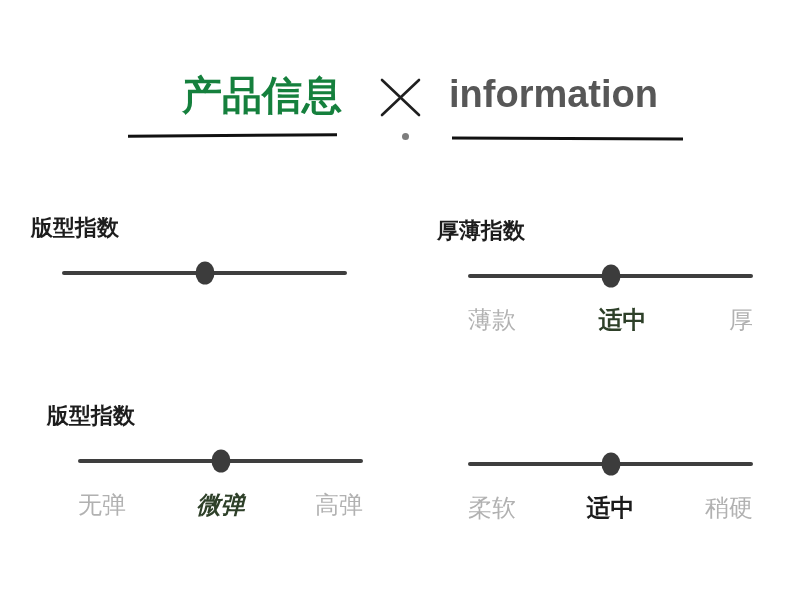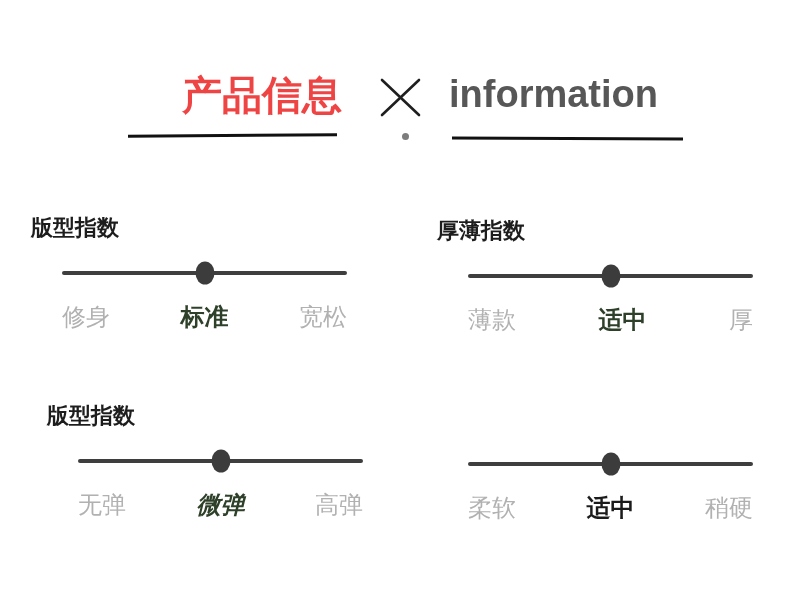--- a/index.html
+++ b/index.html
@@ -16,21 +16,21 @@
   }
   .stage { position: absolute; inset: 0; }
 
   
   .title-cn {
     position: absolute;
     left: 182px;
     top: 68px;
     font-size: 40px;
     font-weight: bold;
-    color: #ef4444;
+    color: #15803d;
     letter-spacing: 0px;
     white-space: nowrap;
   }
   .title-x {
     position: absolute;
     left: 379px;
     top: 77px;
     width: 43px;
     height: 41px;
   }
@@ -148,25 +148,20 @@
 
   <div class="underline-left"></div>
   <div class="x-dot"></div>
   <div class="underline-right"></div>
 
   <div class="slider-block block-tl">
     <div class="slider-title">版型指数</div>
     <div class="slider-track">
       <div class="slider-knob"></div>
     </div>
-    <div class="slider-labels">
-      <span class="lbl-side">修身</span>
-      <span class="lbl-mid" style="color: rgb(46, 64, 41);">标准</span>
-      <span class="lbl-side">宽松</span>
-    </div>
   </div>
 
   <div class="slider-block block-tr">
     <div class="slider-title">厚薄指数</div>
     <div class="slider-track">
       <div class="slider-knob"></div>
     </div>
     <div class="slider-labels">
       <span class="lbl-side">薄款</span>
       <span class="lbl-mid" style="color: rgb(46, 64, 41);">适中</span>

